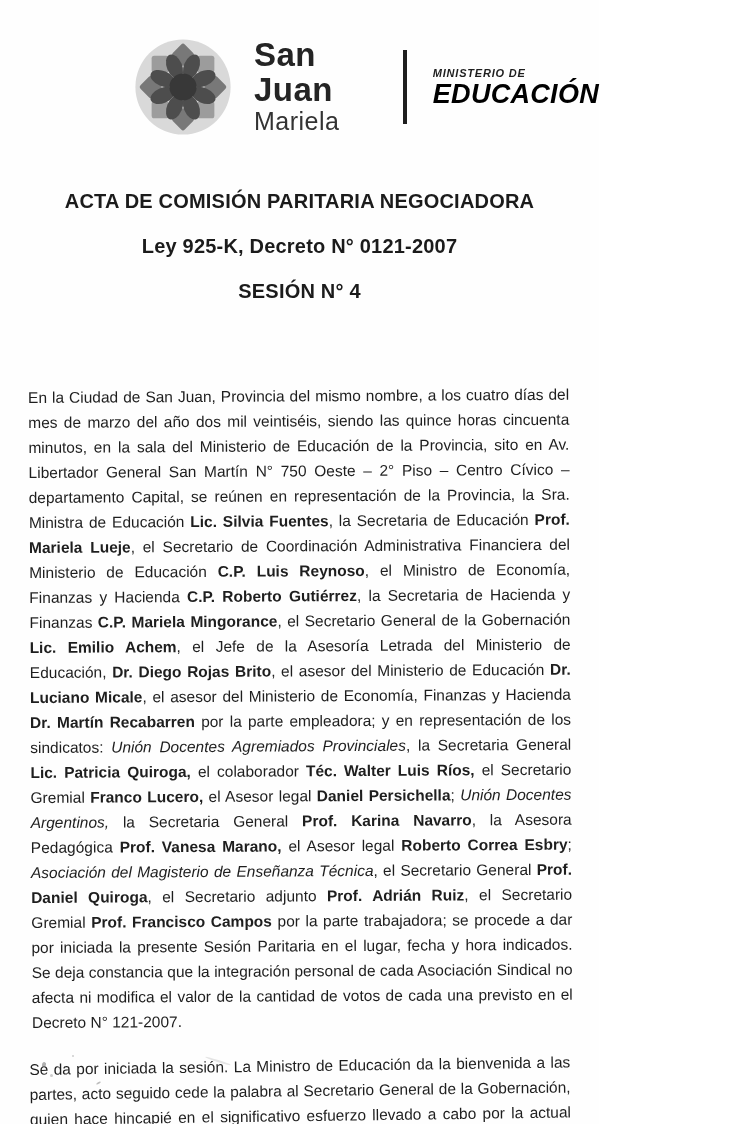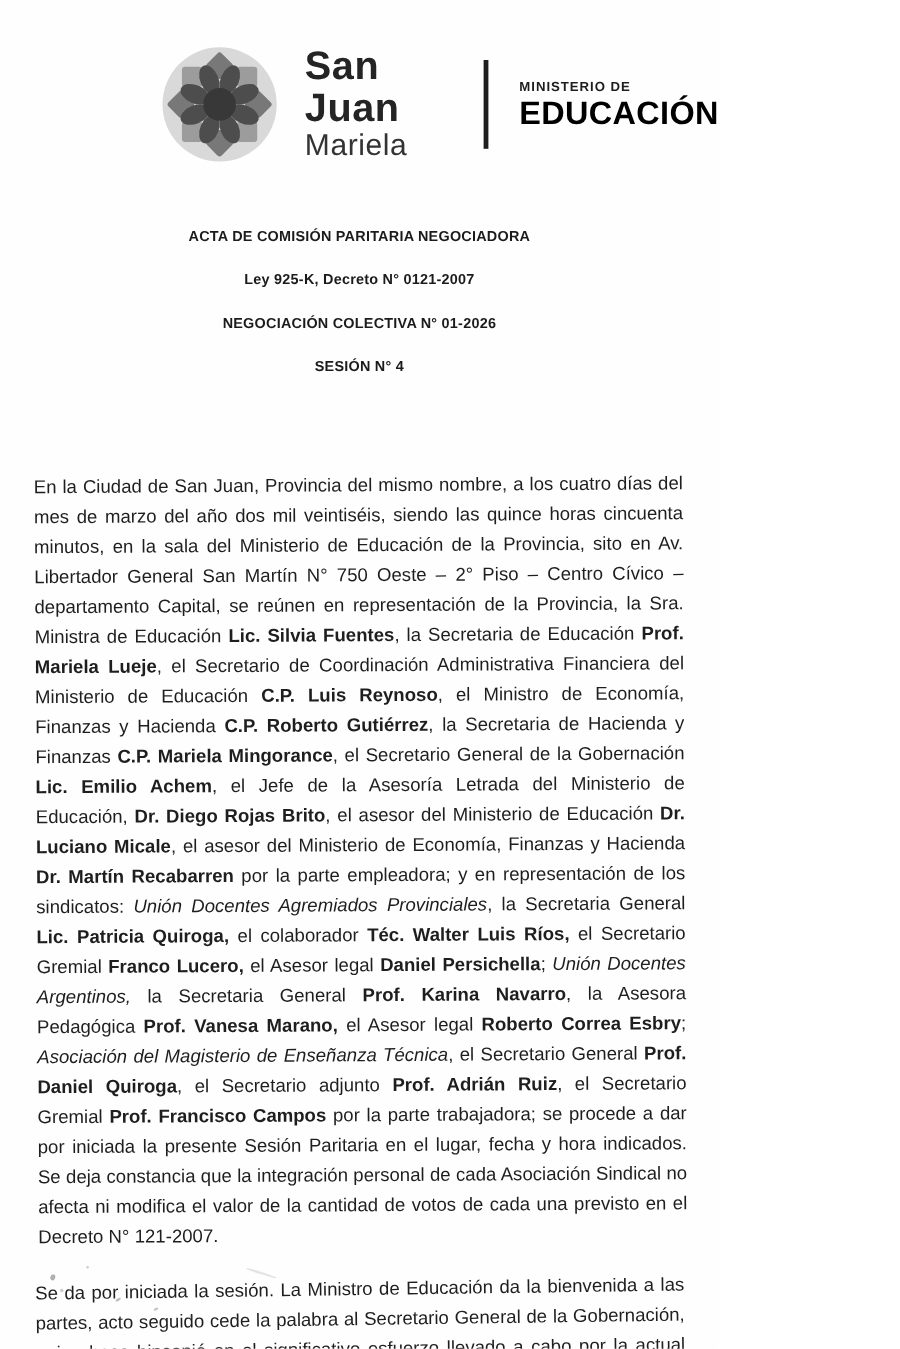--- a/index.html
+++ b/index.html
@@ -11,27 +11,27 @@
   }
   .page{position:relative;width:599px;height:1124px;background:#fefefe;}
 
   
   .letterhead{display:flex;align-items:center;padding:36px 0 0 128px;}
   .logo{width:110px;height:102px;flex:0 0 auto;}
   .brand{margin-left:16px;}
   .brand-title{font-size:33px;font-weight:700;color:#242424;letter-spacing:0.5px;line-height:1.05;}
   .brand-sub{font-size:25px;font-weight:400;color:#333;margin-top:-1px;letter-spacing:0.5px;}
   .hdr-divider{width:4px;height:74px;background:#1e1e1e;margin:0 26px 0 22px;flex:0 0 auto;}
-  .ministry{padding-top:2px;}
+  .ministry{padding-top:2px;font-style:italic;}
   .ministry-top{font-size:11px;font-weight:700;letter-spacing:0.8px;color:#1e1e1e;}
   .ministry-bottom{font-size:27px;font-weight:800;letter-spacing:0.3px;color:#000000;margin-top:0px;}
 
   
   .title-block{text-align:center;margin-top:52px;}
-  .title-line{font-weight:700;font-size:12px;color:#1b1b1b;margin:0 0 22px 0;letter-spacing:0.2px;}
+  .title-line{font-weight:700;font-size:20px;color:#1b1b1b;margin:0 0 22px 0;letter-spacing:0.2px;}
 
   
   .body{margin:82px 28px 16px 30px;}
   p.doc{
     text-align:justify;font-size:15.5px;line-height:25px;
     margin:0 0 22px 0;color:#1e1e1e;
   }
   p.doc.p1{transform:rotate(-0.35deg);transform-origin:left center;}
   p.doc.p2{transform:rotate(-0.8deg);transform-origin:left center;}
   .b{font-weight:700;}
@@ -88,21 +88,20 @@
     <div class="hdr-divider"></div>
     <div class="ministry">
       <div class="ministry-top">MINISTERIO DE</div>
       <div class="ministry-bottom">EDUCACIÓN</div>
     </div>
   </header>
 
   <section class="title-block">
     <div class="title-line">ACTA DE COMISIÓN PARITARIA NEGOCIADORA</div>
     <div class="title-line">Ley 925-K, Decreto N° 0121-2007</div>
-    <div class="title-line">NEGOCIACIÓN COLECTIVA N° 01-2026</div>
     <div class="title-line">SESIÓN N° 4</div>
   </section>
 
   <section class="body">
     <p class="doc p1"><span>En la Ciudad de San Juan, Provincia del mismo nombre, a los cuatro días del mes de marzo del año dos mil veintiséis, siendo las quince horas cincuenta minutos, en la sala del Ministerio de Educación de la Provincia, sito en Av. Libertador General San Martín N° 750 Oeste – 2° Piso – Centro Cívico – departamento Capital, se reúnen en representación de la Provincia, la Sra. Ministra de Educación </span><span class="b">Lic. Silvia Fuentes</span><span>, la Secretaria de Educación </span><span class="b">Prof. Mariela Lueje</span><span>, el Secretario de Coordinación Administrativa Financiera del Ministerio de Educación </span><span class="b">C.P. Luis Reynoso</span><span>, el Ministro de Economía, Finanzas y Hacienda </span><span class="b">C.P. Roberto Gutiérrez</span><span>, la Secretaria de Hacienda y Finanzas </span><span class="b">C.P. Mariela Mingorance</span><span>, el Secretario General de la Gobernación </span><span class="b">Lic. Emilio Achem</span><span>, el Jefe de la Asesoría Letrada del Ministerio de Educación, </span><span class="b">Dr. Diego Rojas Brito</span><span>, el asesor del Ministerio de Educación </span><span class="b">Dr. Luciano Micale</span><span>, el asesor del Ministerio de Economía, Finanzas y Hacienda </span><span class="b">Dr. Martín Recabarren</span><span> por la parte empleadora; y en representación de los sindicatos: </span><span class="i">Unión Docentes Agremiados Provinciales</span><span>, la Secretaria General </span><span class="b">Lic. Patricia Quiroga,</span><span> el colaborador </span><span class="b">Téc. Walter Luis Ríos,</span><span> el Secretario Gremial </span><span class="b">Franco Lucero,</span><span> el Asesor legal </span><span class="b">Daniel Persichella</span><span>; </span><span class="i">Unión Docentes Argentinos,</span><span> la Secretaria General </span><span class="b">Prof. Karina Navarro</span><span>, la Asesora Pedagógica </span><span class="b">Prof. Vanesa Marano,</span><span> el Asesor legal </span><span class="b">Roberto Correa Esbry</span><span>; </span><span class="i">Asociación del Magisterio de Enseñanza Técnica</span><span>, el Secretario General </span><span class="b">Prof. Daniel Quiroga</span><span>, el Secretario adjunto </span><span class="b">Prof. Adrián Ruiz</span><span>, el Secretario Gremial </span><span class="b">Prof. Francisco Campos</span><span> por la parte trabajadora; se procede a dar por iniciada la presente Sesión Paritaria en el lugar, fecha y hora indicados. Se deja constancia que la integración personal de cada Asociación Sindical no afecta ni modifica el valor de la cantidad de votos de cada una previsto en el Decreto N° 121-2007.</span></p>
     <p class="doc p2"><span>Se da por iniciada la sesión. La Ministro de Educación da la bienvenida a las partes, acto seguido cede la palabra al Secretario General de la Gobernación, quien hace hincapié en el significativo esfuerzo llevado a cabo por la actual gestión de gobierno, para mejorar el sueldo docente, a pesar de la caída de la recaudación a nivel nacional  por baja de la coparticipación.</span></p>
   </section>
 
   <span class="speck sp1"></span>
   <span class="speck sp2"></span>

